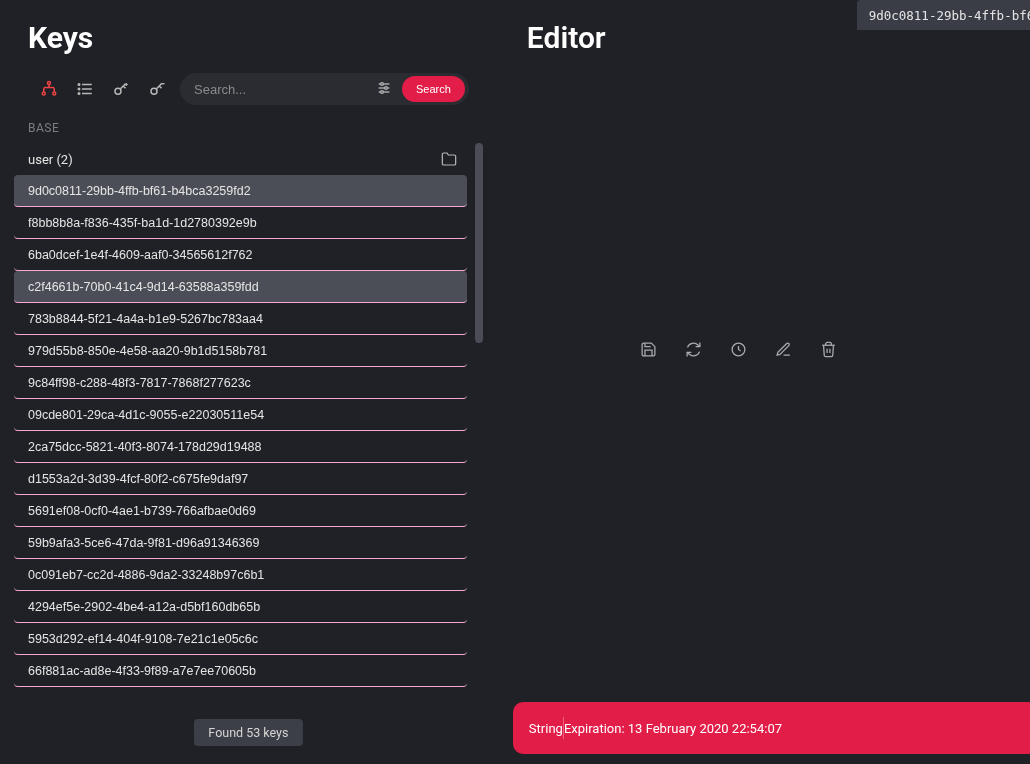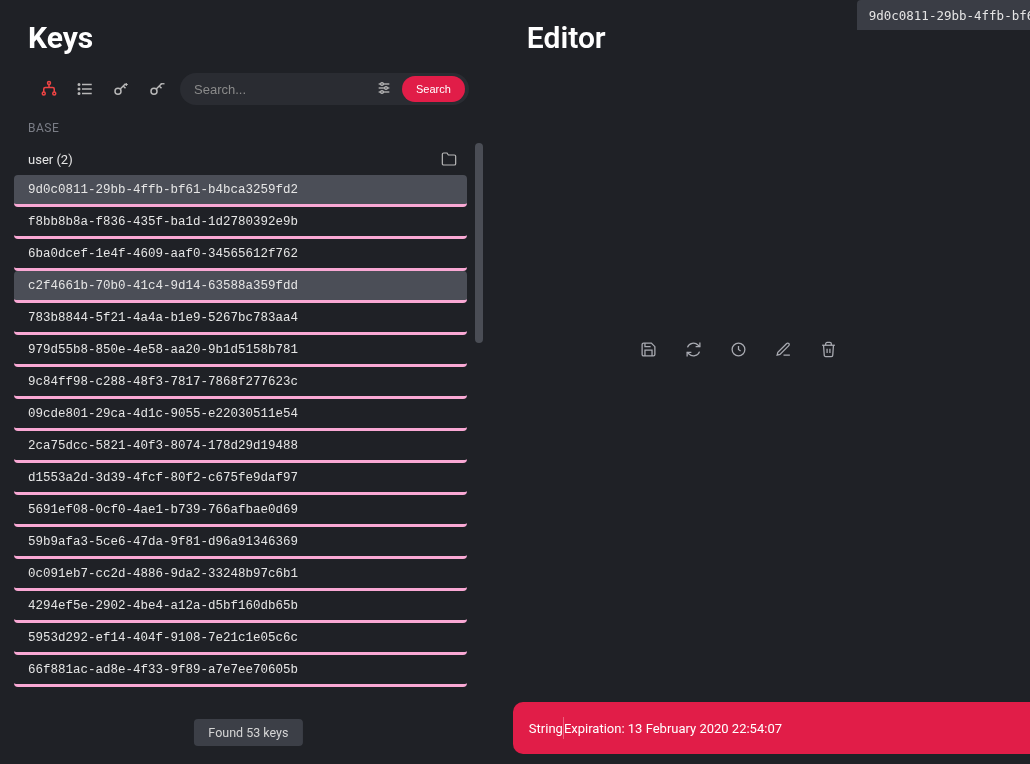--- a/index.html
+++ b/index.html
@@ -110,24 +110,24 @@
     cursor: pointer;
   }
   .folder-row svg { width:16px; height:16px; color:#b8b8b8;}
   .key-row {
     display: flex;
     align-items: center;
     height: 32px;
     padding: 0 14px;
     font-size: 12.5px;
     color: #e5e5e5;
-    border-bottom: 3px solid #f9a8d4;
+    border-bottom: 1px solid #f9a8d4;
     border-radius: 4px;
     cursor: pointer;
-    font-family: Liberation Mono, monospace;
+    font-family: Liberation Sans, sans-serif;
   }
   .key-row.selected {
     background: #4b4e57;
   }
   .scrollbar-thumb {
     position: absolute;
     right: 14px;
     top: 0;
     width: 8px;
     height: 200px;

